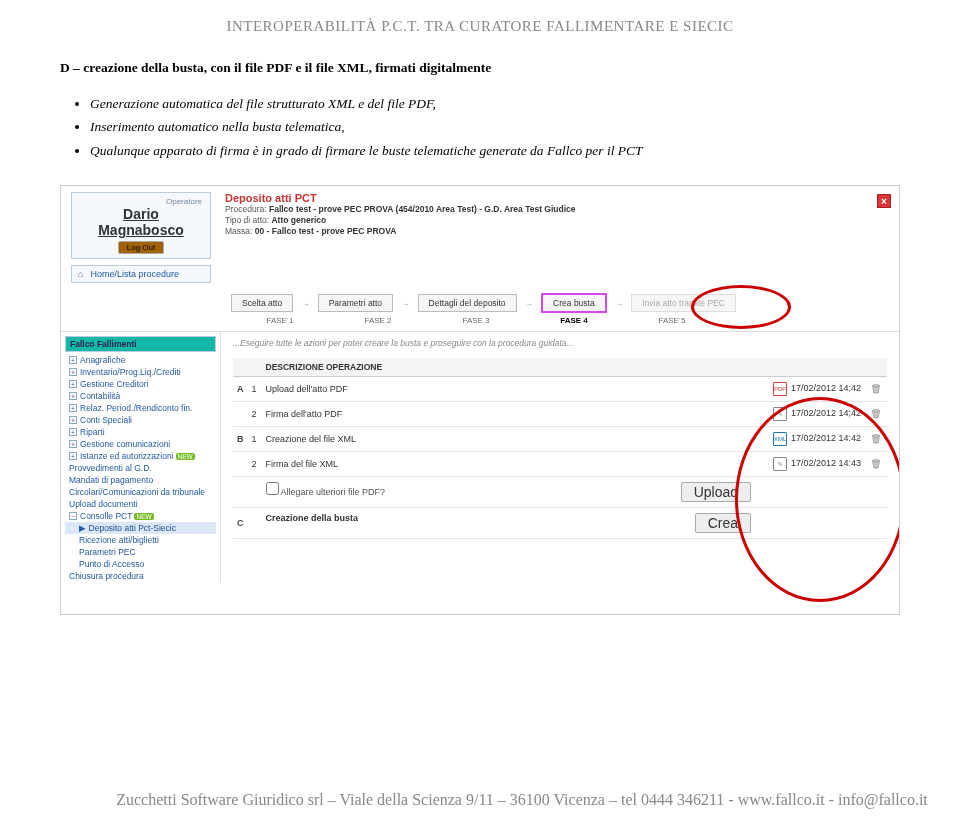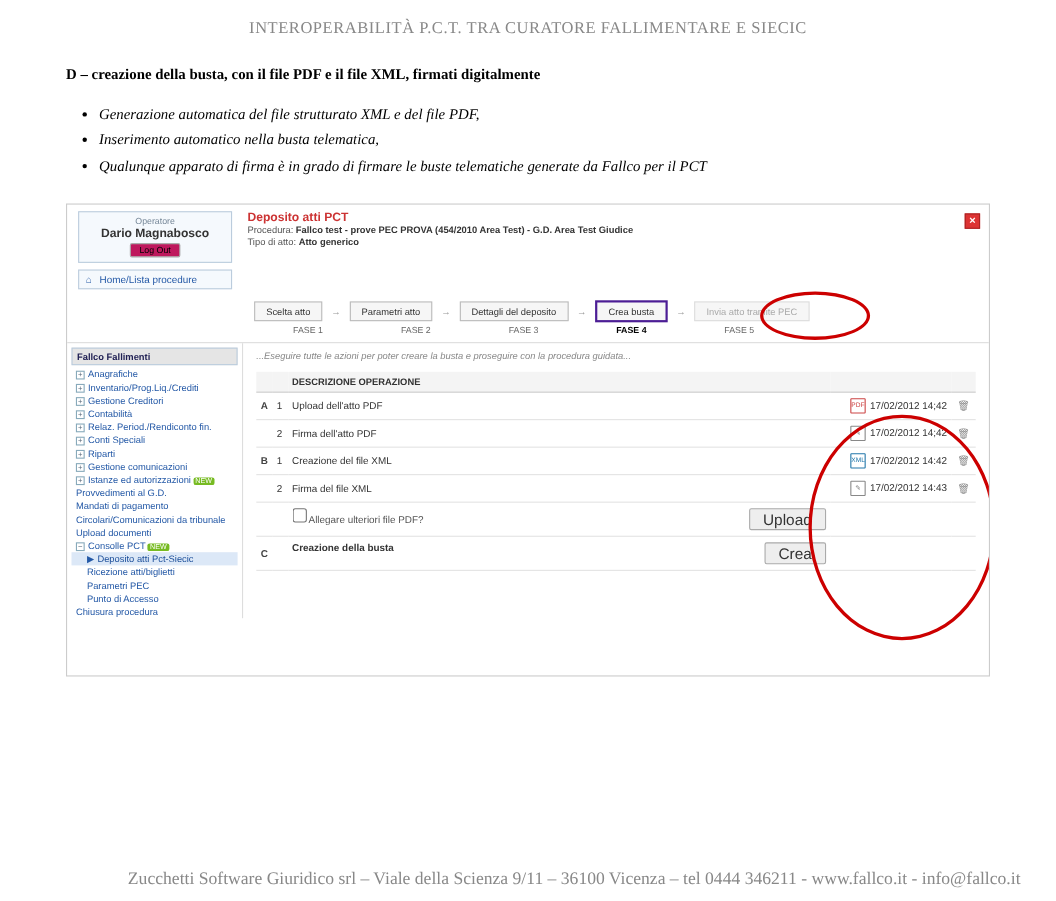--- a/index.html
+++ b/index.html
@@ -45,28 +45,28 @@
     gap: 14px;
     padding: 6px 10px 0;
   }
   .op-box {
     border: 1px solid #bcd;
     background: #f5f9fd;
     padding: 4px 8px;
     text-align: center;
     width: 140px;
   }
-  .op-box .t { color: #789; font-size: 8px; }
-  .op-box .n { font-weight: bold; font-size: 11px; }
+  .op-box .t { color: #789; font-size: 8px; text-align: right; }
+  .op-box .n { font-weight: bold; font-size: 14px; text-decoration: underline; }
   .op-box button {
     margin-top: 3px;
     font-size: 8px;
     padding: 1px 8px;
     border: 1px solid #aaa;
-    background: #be185d;
+    background: #a16207;
     border-radius: 2px;
   }
   .dep-head .h1 { color: #c33; font-weight: bold; font-size: 11px; }
   .dep-head .row { color: #555; font-size: 8.5px; line-height: 1.3; }
   .dep-head .row b { color: #333; }
 
   .close-x {
     position: absolute; top: 8px; right: 8px;
     width: 14px; height: 14px;
     background: #d33; color: #fff;
@@ -92,21 +92,21 @@
     gap: 0;
     margin: 10px 0 0 170px;
     font-size: 8.5px;
   }
   .wizard .step {
     border: 1px solid #bbb;
     padding: 3px 10px;
     background: #f6f6f6;
     text-align: right;
   }
-  .wizard .step.active { border: 2px solid #4c1d95; }
+  .wizard .step.active { border: 2px solid #d946ef; }
   .wizard .step.dis { color: #aaa; border-color: #ddd; }
   .wizard .arrow { color: #999; padding: 0 8px; }
   .wizard-labels {
     display: flex;
     margin: 3px 0 6px 170px;
     font-size: 8px;
     color: #666;
   }
   .wizard-labels span { width: 98px; text-align: center; }
   .wizard-labels .active { font-weight: bold; color:#000;text-align:center; }
@@ -116,21 +116,21 @@
     border-top: 1px solid #ddd;
   }
   .sidebar {
     width: 160px;
     border-right: 1px solid #ddd;
     padding: 4px 4px 0;
     font-size: 8.5px;
     color: #2358a6;
   }
   .sidebar .grp-title {
-    background: #e5e5e5;
+    background: #14b8a6;
     border: 1px solid #bcd;
     padding: 2px 4px;
     color: #225;
     font-weight: bold;
     margin-bottom: 2px;
   }
   .sidebar .item { padding: 1px 4px; color: #2358a6; }
   .sidebar .item .box {
     display:inline-block; width:8px; height:8px;
     border:1px solid #8ab; text-align:center;
@@ -227,20 +227,21 @@
   <div class="top">
     <div class="op-box">
       <div class="t">Operatore</div>
       <div class="n">Dario Magnabosco</div>
       <button>Log Out</button>
     </div>
     <div class="dep-head">
       <div class="h1">Deposito atti PCT</div>
       <div class="row"><span>Procedura:</span> <b>Fallco test - prove PEC PROVA (454/2010 Area Test) - G.D. Area Test Giudice</b></div>
       <div class="row"><span>Tipo di atto:</span> <b>Atto generico</b></div>
+      <div class="row"><span>Massa:</span> <b>00 - Fallco test - prove PEC PROVA</b></div>
     </div>
   </div>
 
   <div class="home-link">
     <span class="ico">⌂</span>
     <span>Home/Lista procedure</span>
   </div>
 
   <div class="wizard">
     <div class="step">Scelta atto</div>

